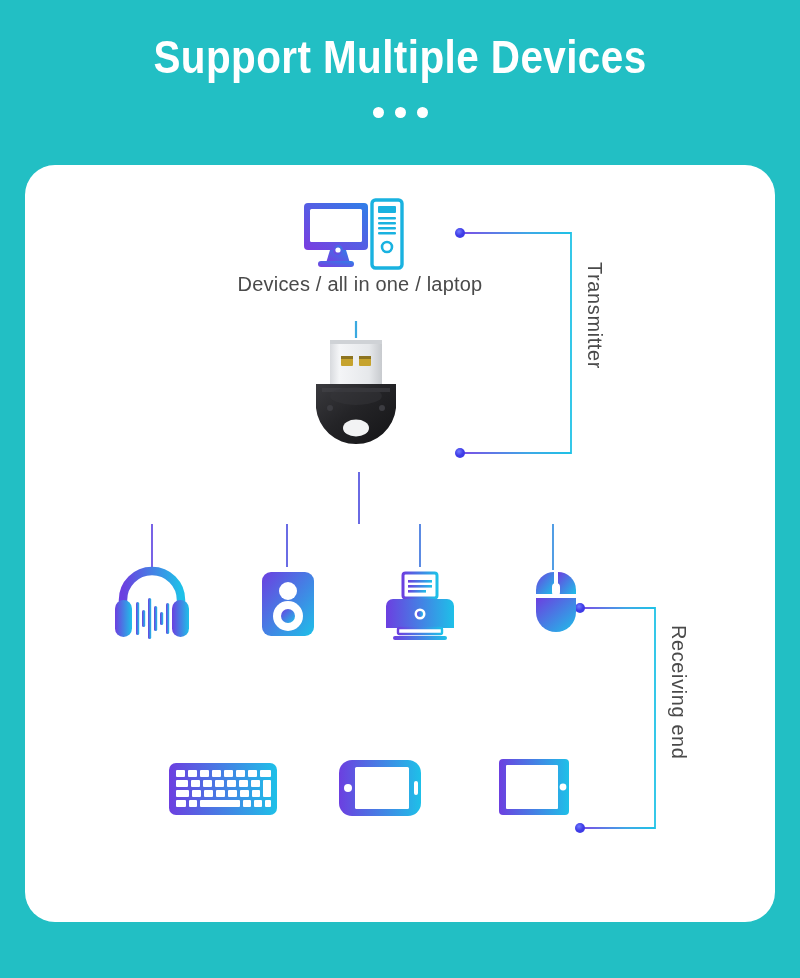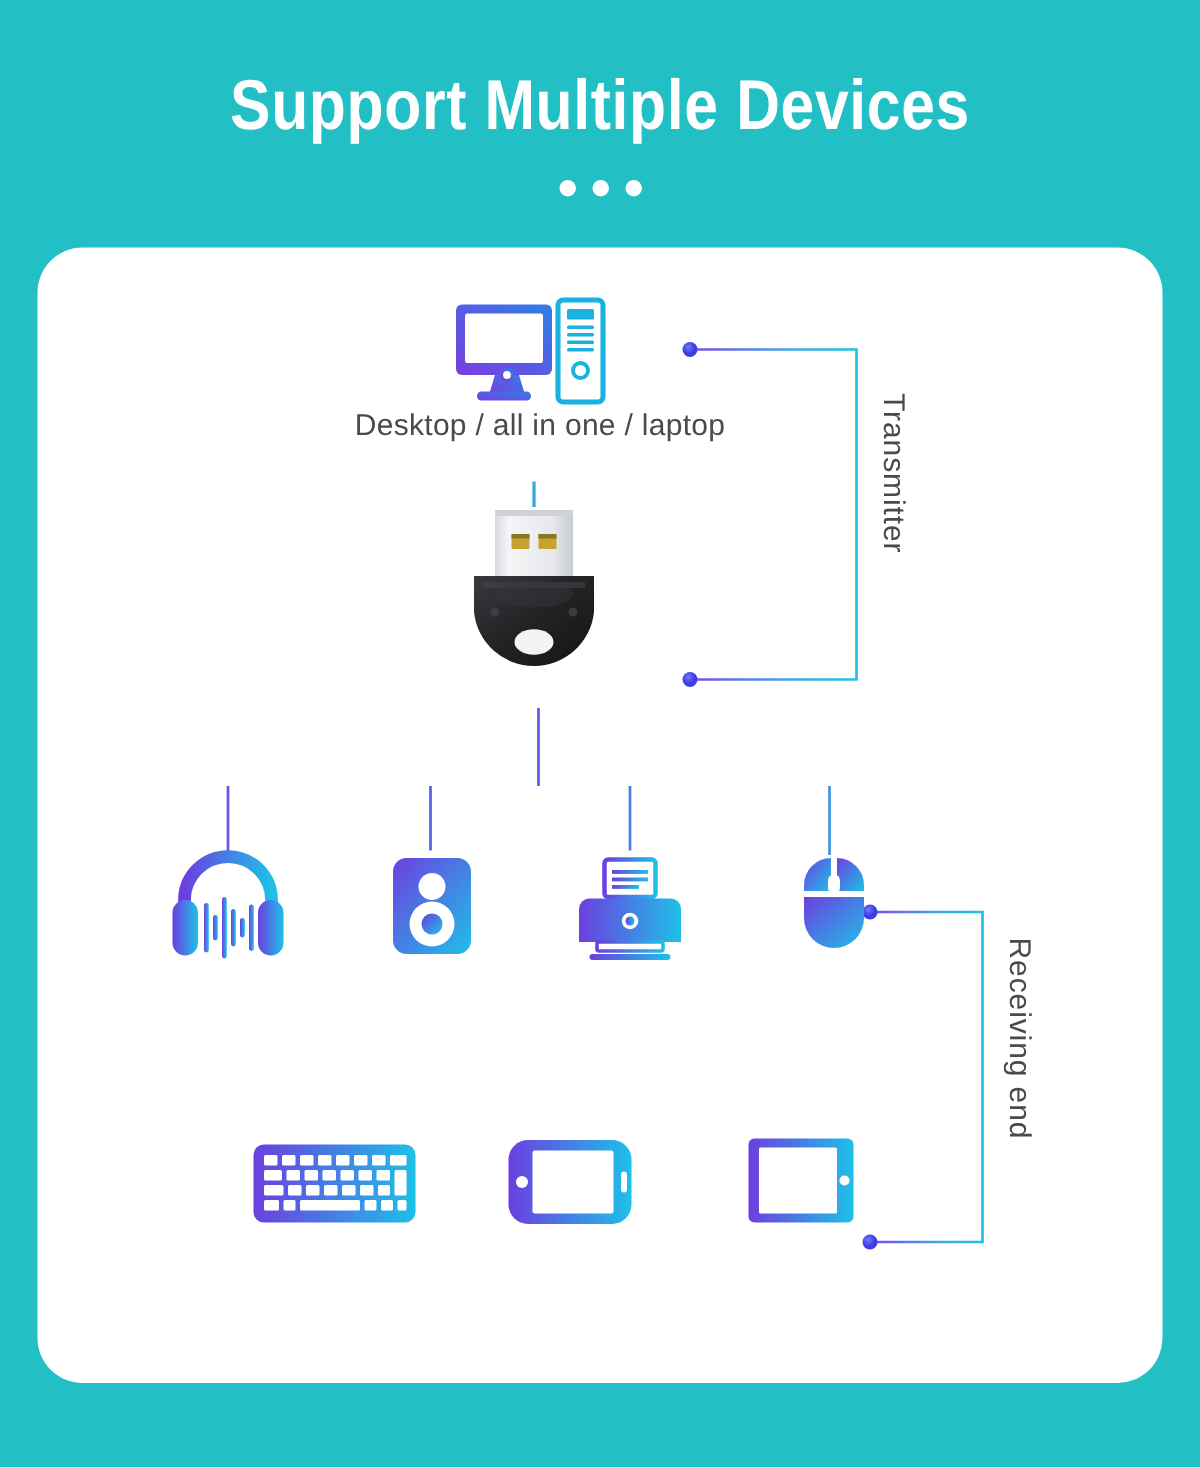--- a/index.html
+++ b/index.html
@@ -15,21 +15,20 @@
     position: relative;
   }
 
   
   #header {
     position: absolute;
     left: 0;
     top: 0;
     width: 720px;
     height: 165px;
-    margin-top: 13px;
   }
   #page-title {
     position: absolute;
     left: 0;
     top: 28px;
     width: 800px;
     text-align: center;
     color: #ffffff;
     font-family: "Liberation Sans Narrow", "Liberation Sans", sans-serif;
     font-size: 47px;
@@ -308,17 +307,17 @@
 
     <g>
       <rect x="499" y="759" width="70" height="56" rx="4" fill="url(#gIcon)"></rect>
       <rect x="506" y="765" width="52" height="44" rx="1" fill="#ffffff"></rect>
       <circle cx="563" cy="787" r="3.4" fill="#ffffff"></circle>
     </g>
   </svg>
 
 </div>
 
-<div id="desktop-label" class="diagram-label">Desktop / all in one / laptop</div>
+<div id="desktop-label" class="diagram-label">Devices / all in one / laptop</div>
 
 <div id="transmitter-label" class="rotated-label">Transmitter</div>
 
 <div id="receiving-label" class="rotated-label">Receiving end</div>
 
 </body></html>

